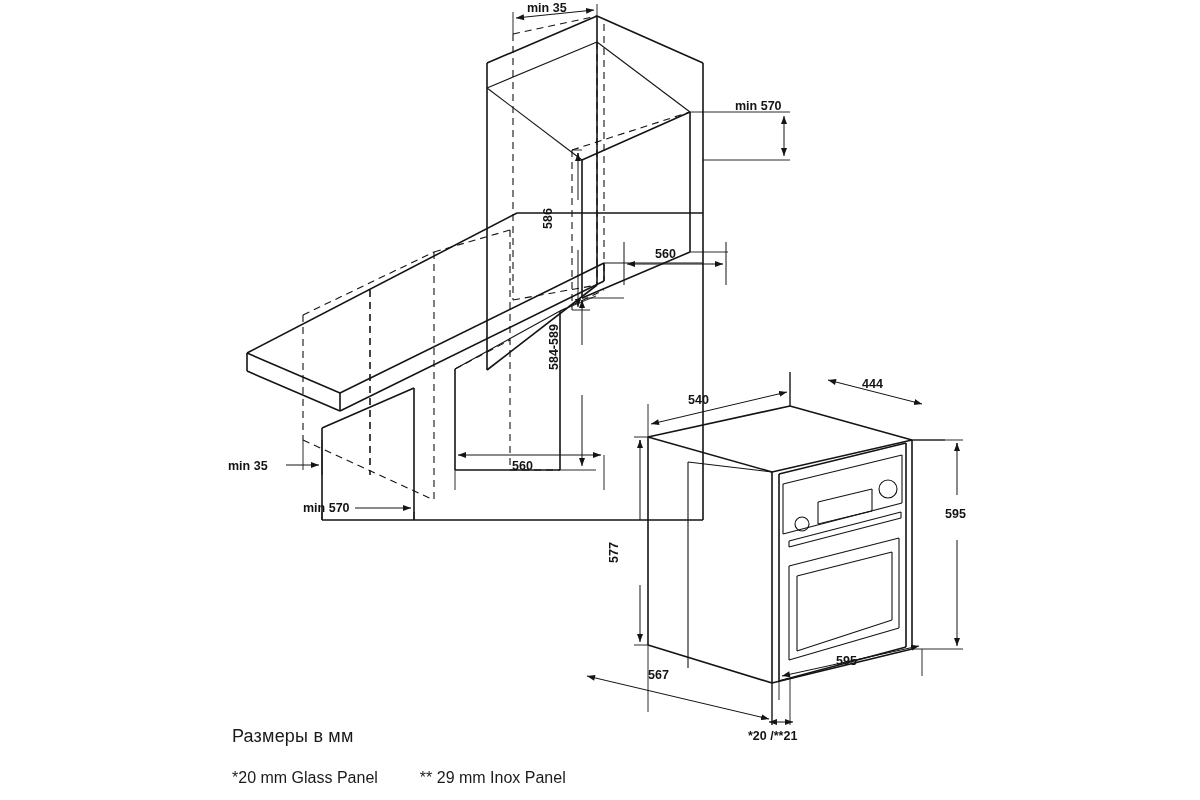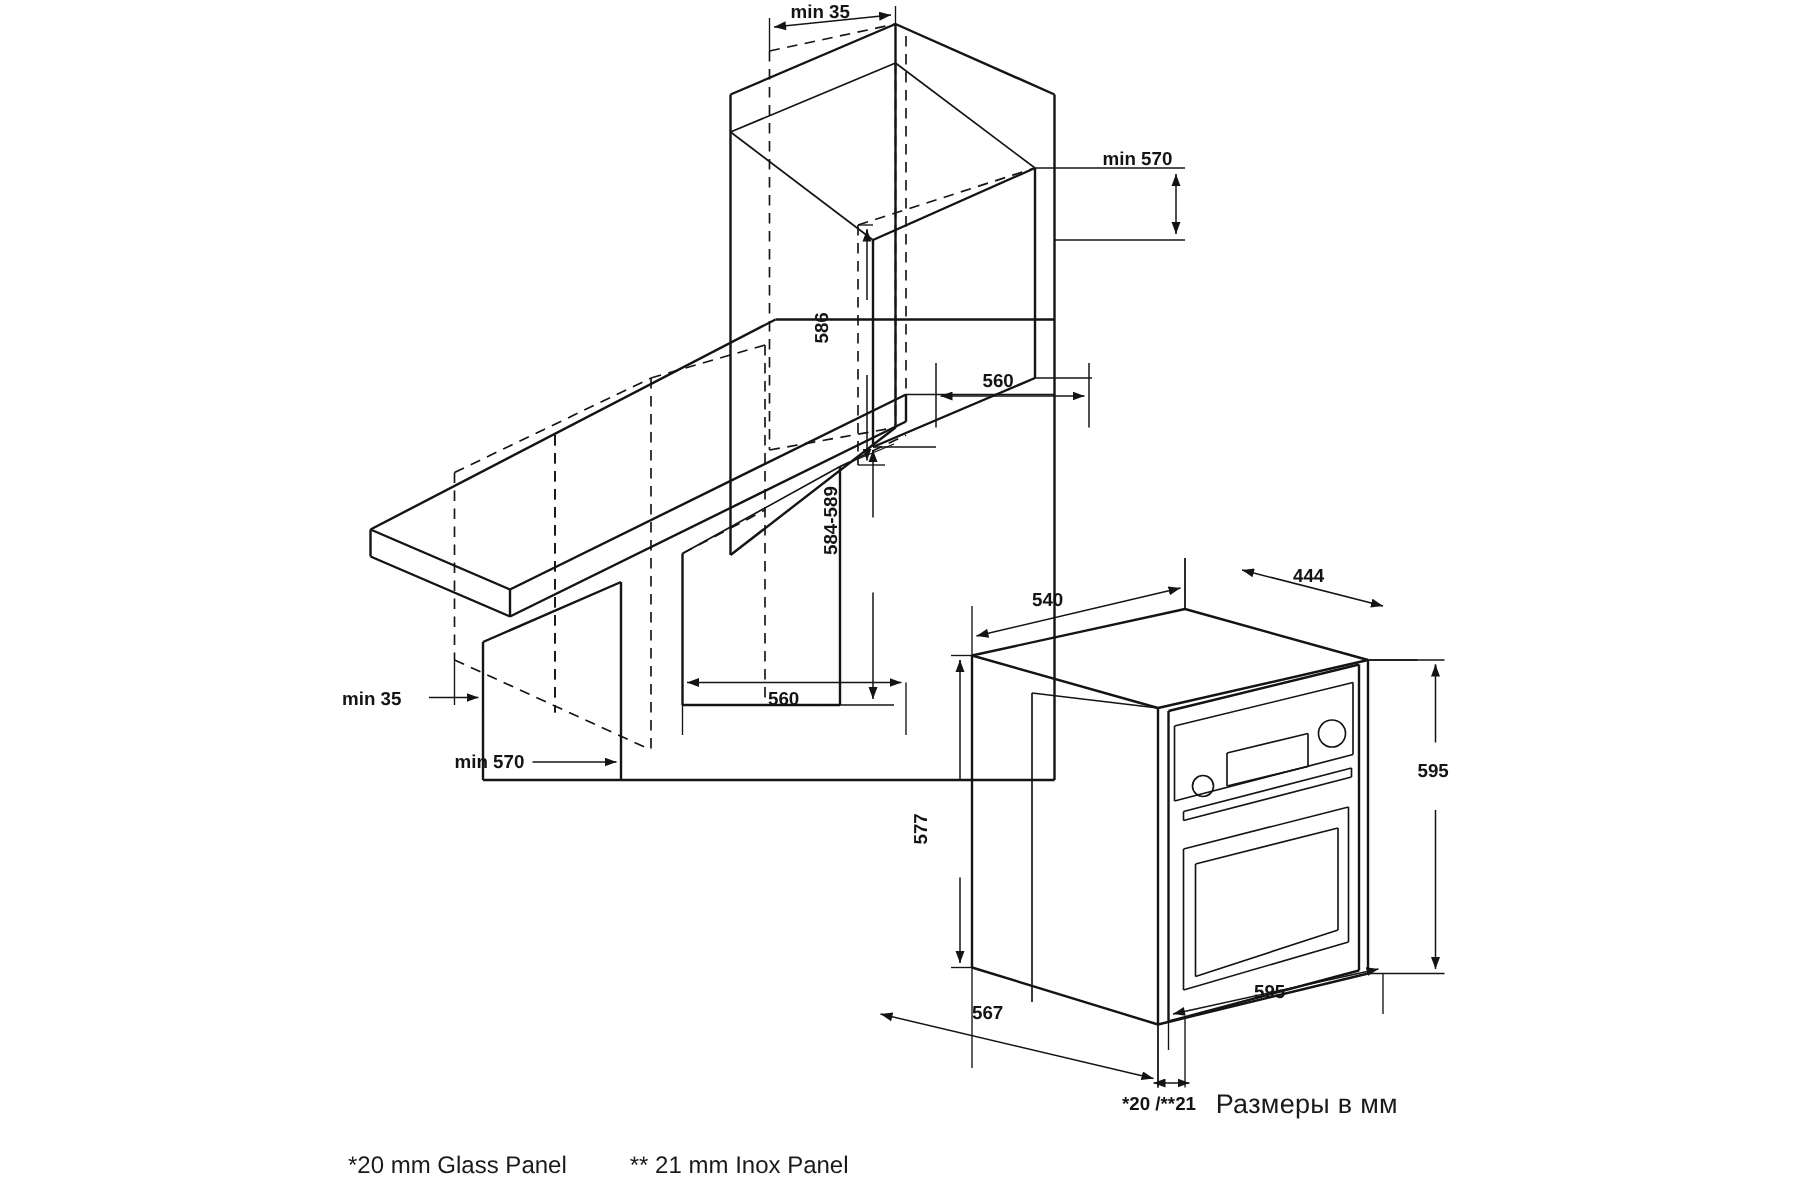--- a/index.html
+++ b/index.html
@@ -68,21 +68,20 @@
     position: absolute;
     left: 232px;
     top: 726px;
     width: 700px;
   }
   .caption-main {
     font-size: 18px;
     color: #1a1a1a;
     margin: 0 0 22px 0;
     letter-spacing: 0.2px;
-    text-align: right;
   }
   .notes-row {
     display: flex;
     gap: 42px;
     font-size: 16px;
     color: #1a1a1a;
   }
   .note {
     white-space: nowrap;
   }
@@ -334,16 +333,16 @@
         <path class="dim-line" d="M769,722 L793,722" marker-start="url(#arrTail)" marker-end="url(#arrHead)"></path>
         <text class="dim-text" x="748" y="740">*20 /**21</text>
       </g>
     </g>
   </svg>
 
   <div class="captions">
     <p class="caption-main">Размеры в мм</p>
     <div class="notes-row">
       <span class="note">*20 mm Glass Panel</span>
-      <span class="note">** 21 mm Inox Panel</span>
+      <span class="note">** 29 mm Inox Panel</span>
     </div>
   </div>
 </div>
 
 </body></html>

